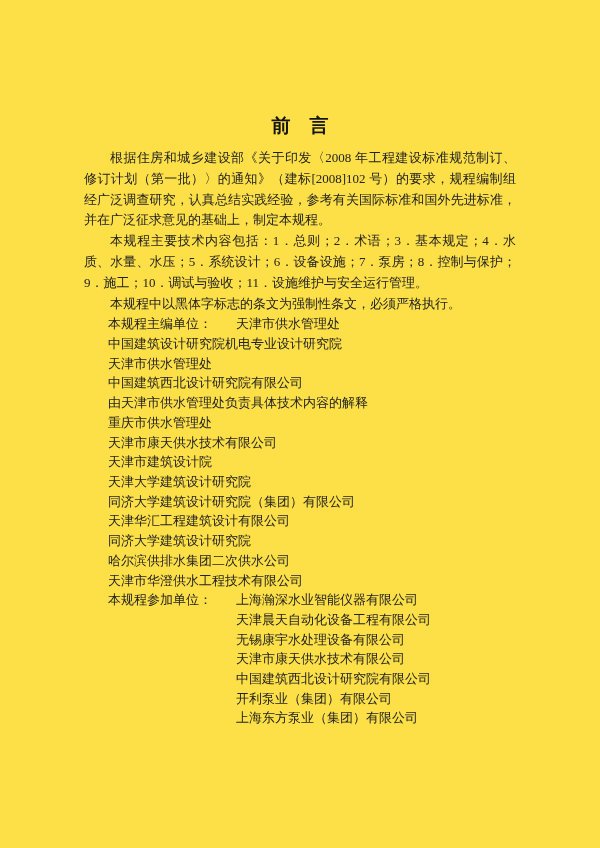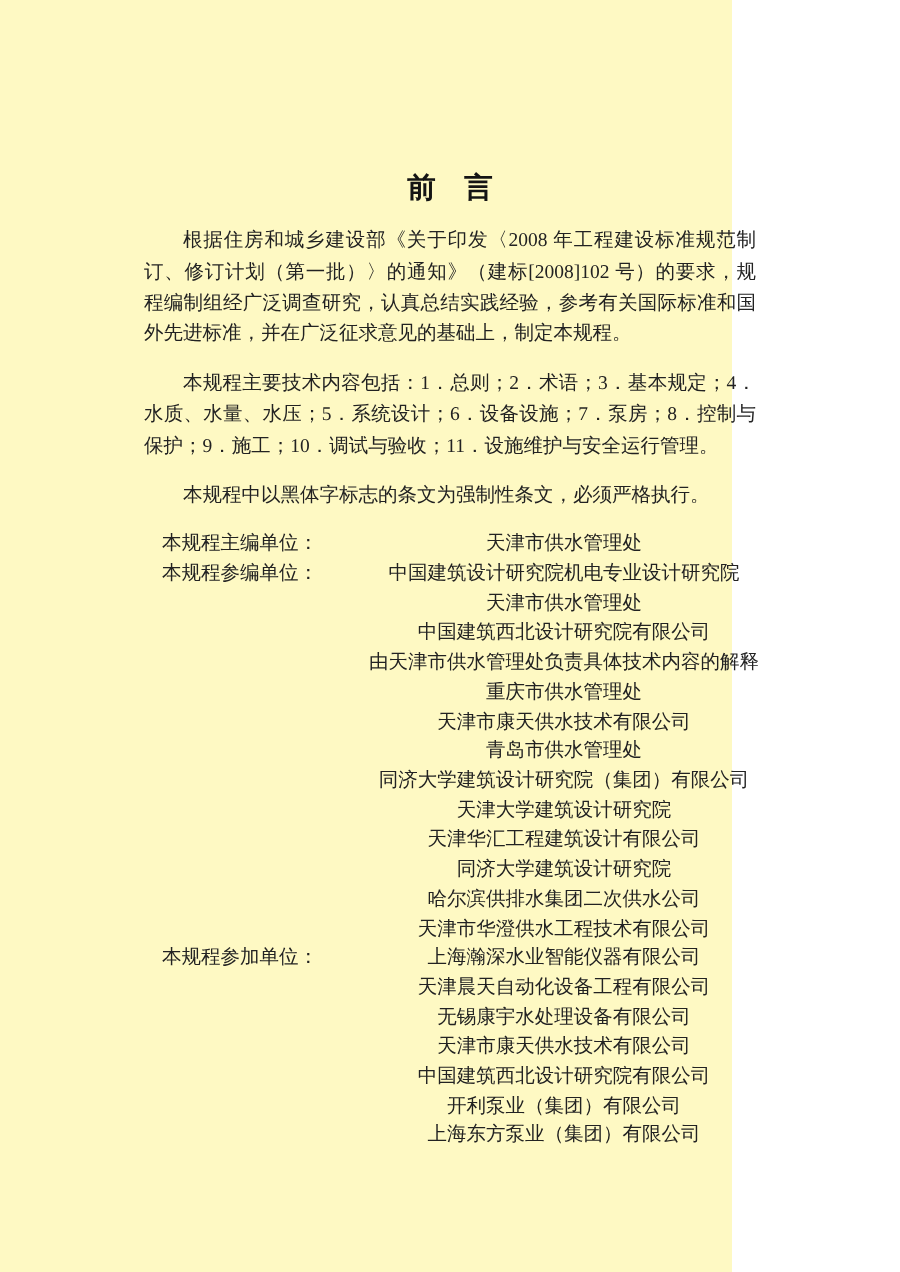--- a/index.html
+++ b/index.html
@@ -7,42 +7,42 @@
     padding: 0;
   }
   body {
     width: 600px;
     height: 848px;
     background: #ffffff;
     overflow: hidden;
   }
   .page {
     position: relative;
-    width: 488px;
+    width: 600px;
     height: 848px;
-    background: #fef9c3;
+    background: #fde047;
     color: #1f1f1f;
     font-family: "Liberation Serif", "DejaVu Serif", serif;
   }
   .content {
     position: absolute;
     left: 84px;
     top: 114px;
     width: 432px;
   }
   .doc-title {
     margin: 0 0 10px 0;
     font-size: 19px;
     font-weight: bold;
     text-align: center;
     color: #141414;
     line-height: 24px;
   }
   .para {
-    margin: 12px;
+    margin: 0;
     font-size: 13px;
     line-height: 20.8px;
     text-align: justify;
     text-indent: 2em;
     word-break: break-all;
     color: #222222;
   }
   .editor-section {
     display: flex;
     align-items: flex-start;
@@ -52,21 +52,20 @@
     color: #222222;
     gap: 24px;
   }
   .editor-section .section-label {
     flex: 0 0 auto;
     white-space: nowrap;
   }
   .org-list {
     flex: 1 1 auto;
     min-width: 0;
-    text-align: center;
   }
   .org-line {
     white-space: nowrap;
     overflow: hidden;
   }
 </style>
 </head>
 <body>
 
 <div class="page">
@@ -79,31 +78,30 @@
     <p class="para">本规程中以黑体字标志的条文为强制性条文，必须严格执行。</p>
 
     <div class="editor-section">
       <span class="section-label">本规程主编单位：</span>
       <div class="org-list">
         <div class="org-line">天津市供水管理处</div>
       </div>
     </div>
 
     <div class="editor-section">
-      <span class="section-label">本规程参编单位：</span>
       <div class="org-list">
         <div class="org-line">中国建筑设计研究院机电专业设计研究院</div>
         <div class="org-line">天津市供水管理处</div>
         <div class="org-line">中国建筑西北设计研究院有限公司</div>
         <div class="org-line">由天津市供水管理处负责具体技术内容的解释</div>
         <div class="org-line">重庆市供水管理处</div>
         <div class="org-line">天津市康天供水技术有限公司</div>
-        <div class="org-line">青岛市供水管理处</div>
+        <div class="org-line">天津市建筑设计院</div>
+        <div class="org-line">天津大学建筑设计研究院</div>
         <div class="org-line">同济大学建筑设计研究院（集团）有限公司</div>
-        <div class="org-line">天津大学建筑设计研究院</div>
         <div class="org-line">天津华汇工程建筑设计有限公司</div>
         <div class="org-line">同济大学建筑设计研究院</div>
         <div class="org-line">哈尔滨供排水集团二次供水公司</div>
         <div class="org-line">天津市华澄供水工程技术有限公司</div>
       </div>
     </div>
 
     <div class="editor-section">
       <span class="section-label">本规程参加单位：</span>
       <div class="org-list">

